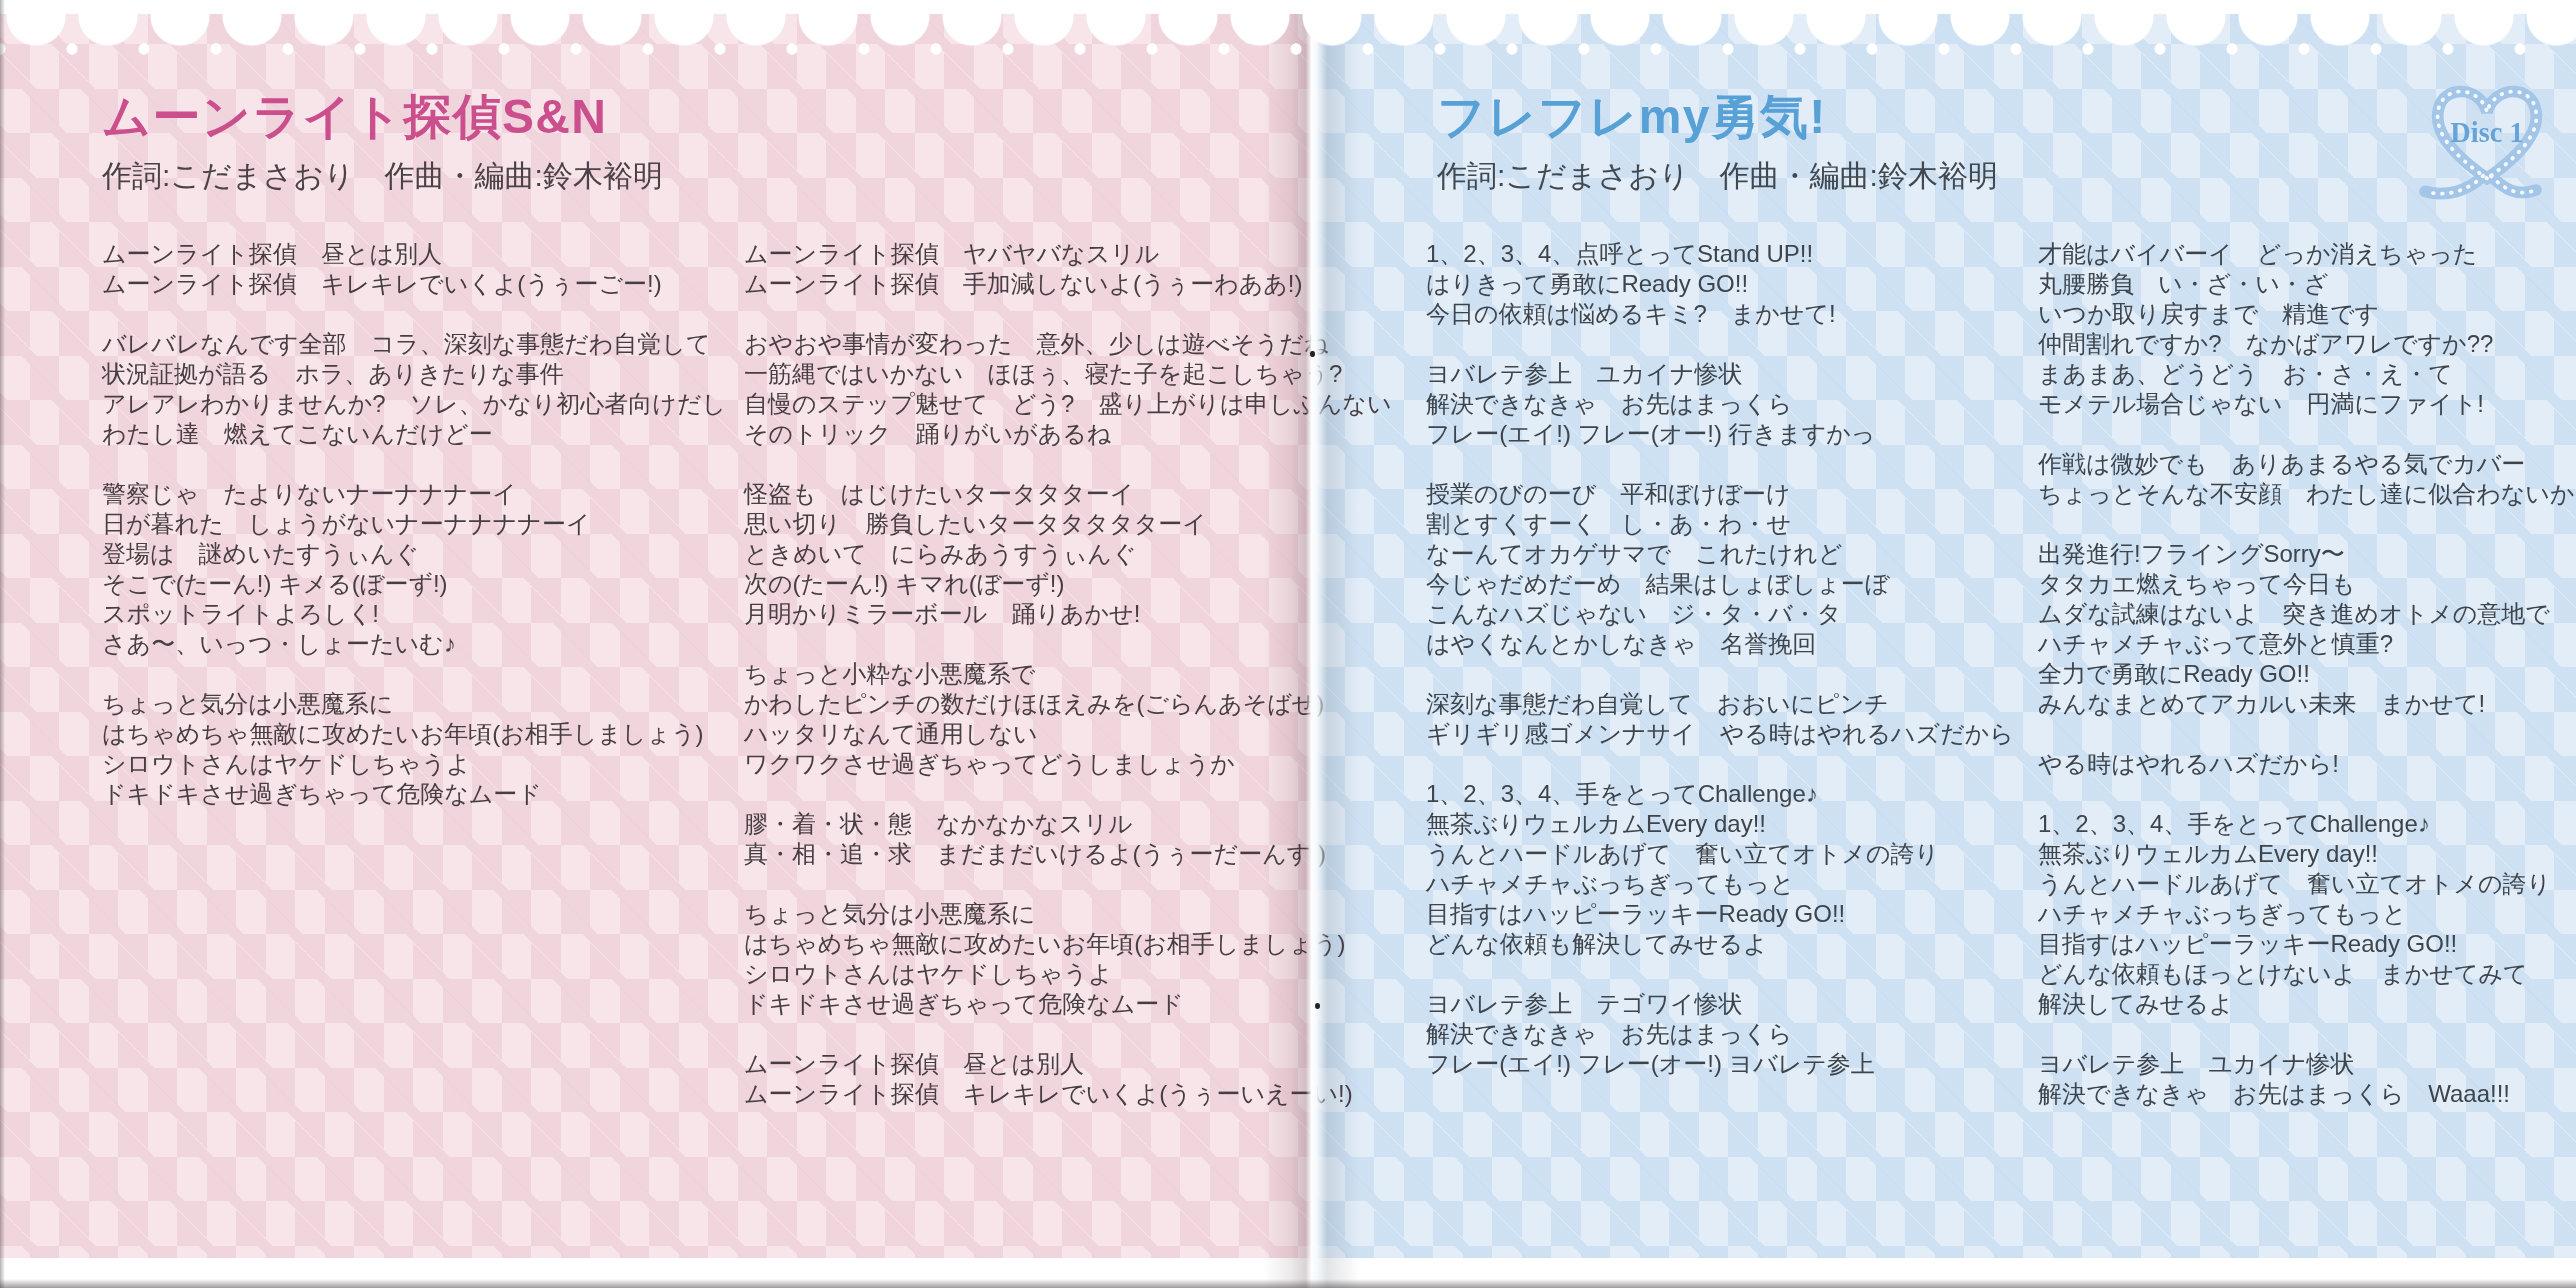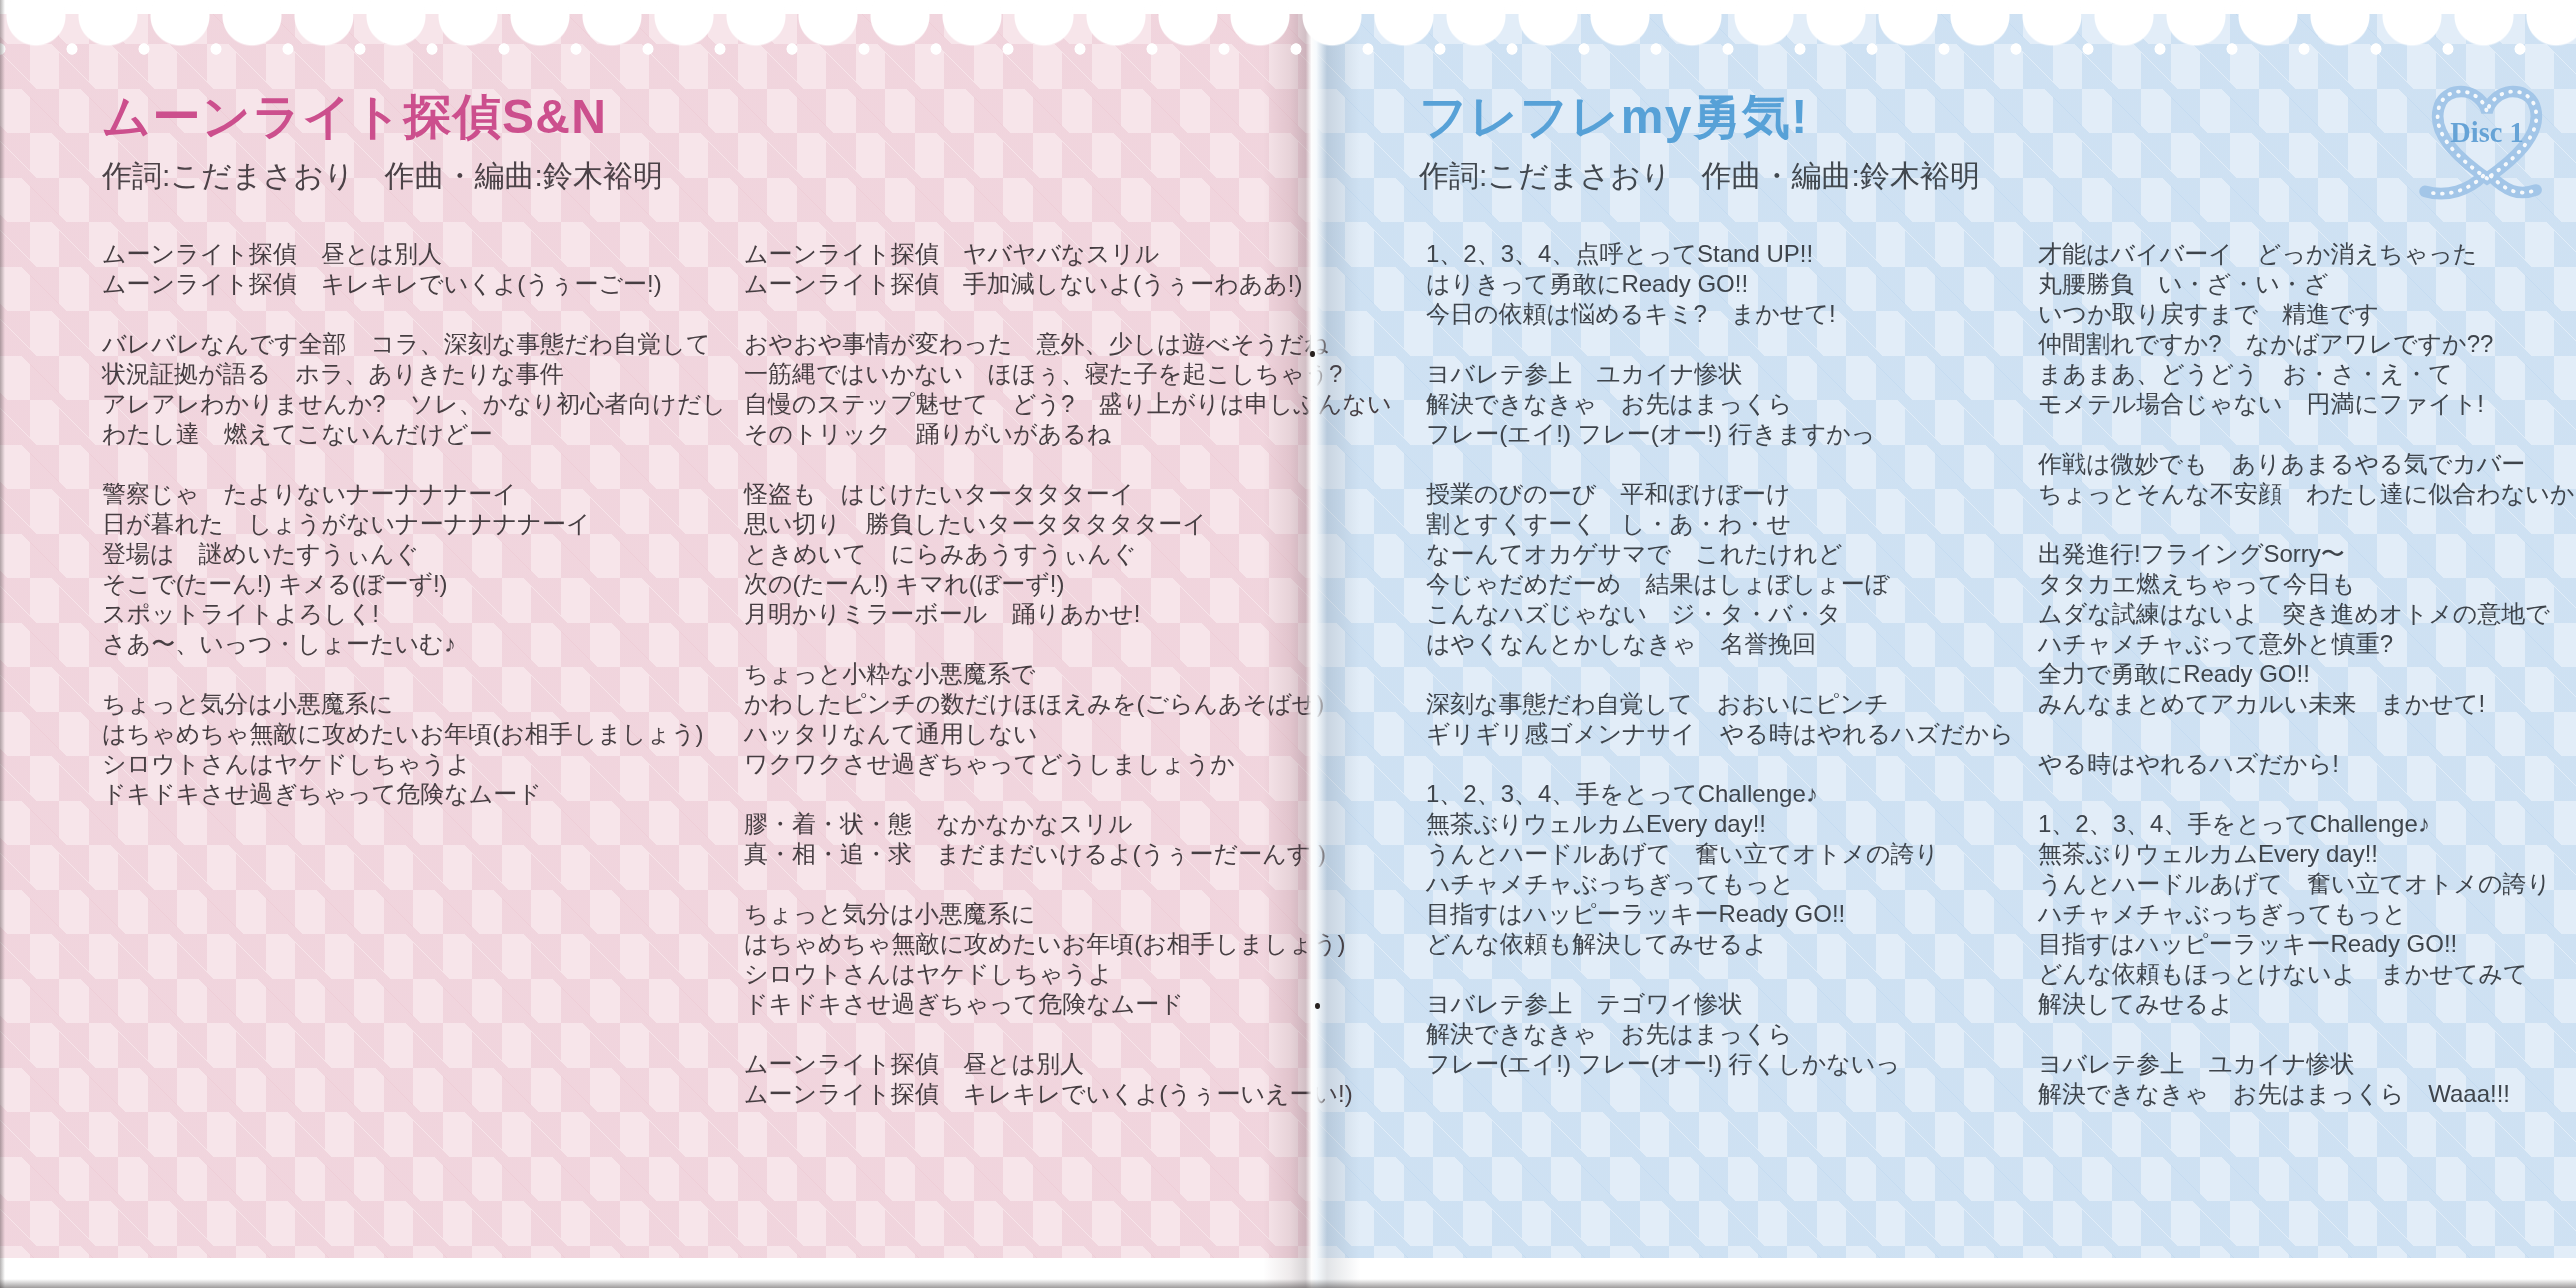--- a/index.html
+++ b/index.html
@@ -139,21 +139,21 @@
         <p>ドキドキさせ過ぎちゃって危険なムード</p>
       </div>
       <div class="stanza">
         <p>ムーンライト探偵　昼とは別人</p>
         <p>ムーンライト探偵　キレキレでいくよ(うぅーいえーい!)</p>
       </div>
     </div>
 </div>
 
 <div class="page page-right">
-  <div class="song-header" style="left:104px; top:92px;">
+  <div class="song-header" style="left:122px; top:92px;">
     <div class="song-title">フレフレmy勇気!</div>
     <div class="song-credits">作詞:こだまさおり　作曲・編曲:鈴木裕明</div>
   </div>
   <div class="lyrics" style="left:111px;">
       <div class="stanza">
         <p>1、2、3、4、点呼とってStand UP!!</p>
         <p>はりきって勇敢にReady GO!!</p>
         <p>今日の依頼は悩めるキミ?　まかせて!</p>
       </div>
       <div class="stanza">
@@ -177,21 +177,21 @@
         <p>1、2、3、4、手をとってChallenge♪</p>
         <p>無茶ぶりウェルカムEvery day!!</p>
         <p>うんとハードルあげて　奮い立てオトメの誇り</p>
         <p>ハチャメチャぶっちぎってもっと</p>
         <p>目指すはハッピーラッキーReady GO!!</p>
         <p>どんな依頼も解決してみせるよ</p>
       </div>
       <div class="stanza">
         <p>ヨバレテ参上　テゴワイ惨状</p>
         <p>解決できなきゃ　お先はまっくら</p>
-        <p>フレー(エイ!) フレー(オー!) 行くしかないっ</p>
+        <p>フレー(エイ!) フレー(オー!) ヨバレテ参上</p>
       </div>
     </div>
   <div class="lyrics" style="left:723px;">
       <div class="stanza">
         <p>才能はバイバーイ　どっか消えちゃった</p>
         <p>丸腰勝負　い・ざ・い・ざ</p>
         <p>いつか取り戻すまで　精進です</p>
         <p>仲間割れですか?　なかばアワレですか??</p>
         <p>まあまあ、どうどう　お・さ・え・て</p>
         <p>モメテル場合じゃない　円満にファイト!</p>

